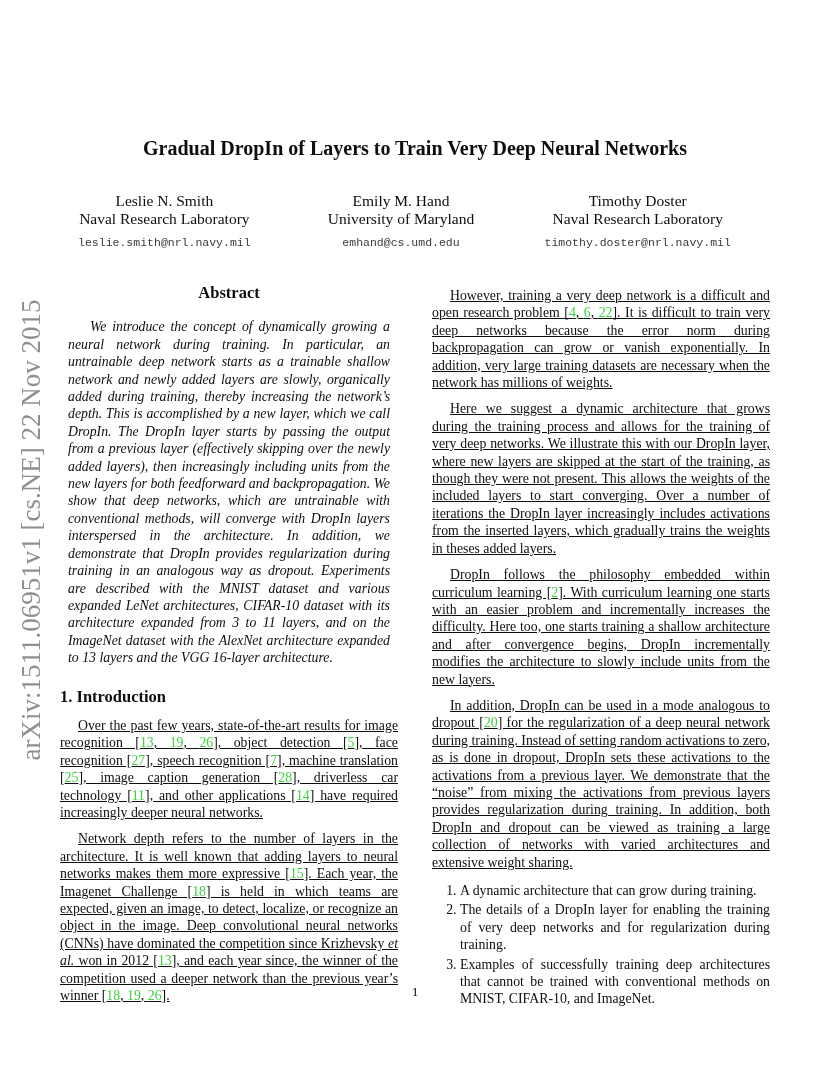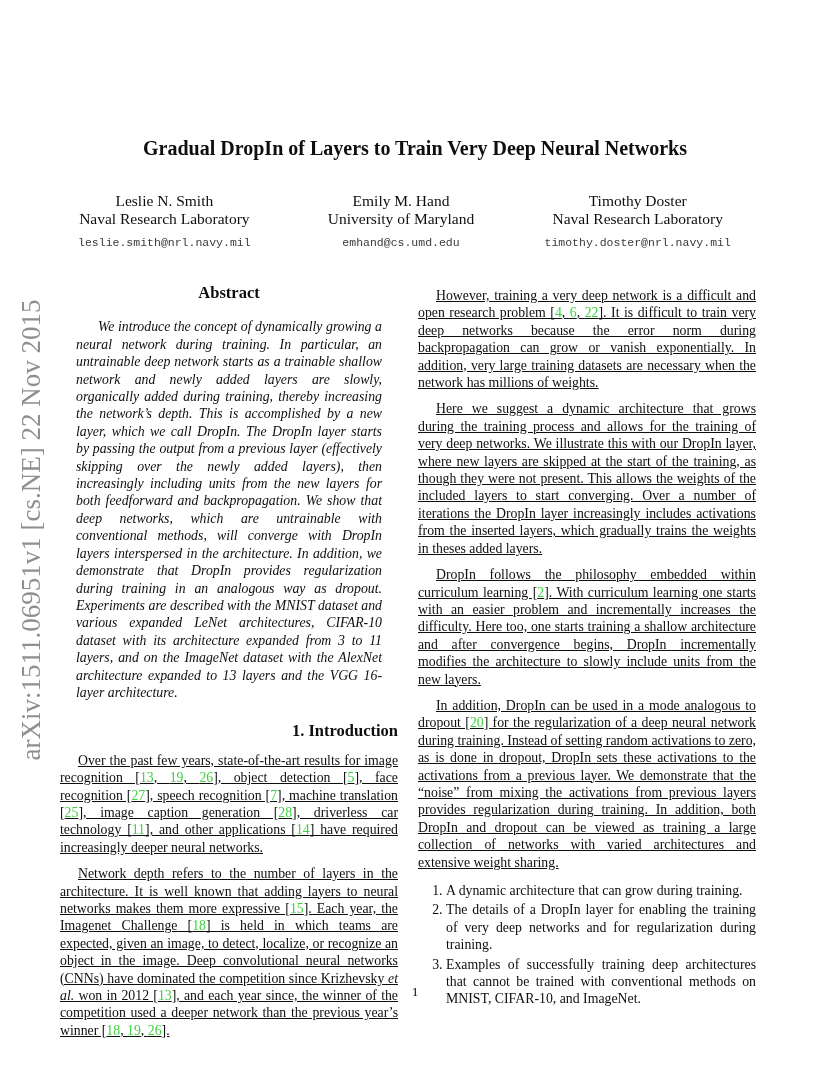--- a/index.html
+++ b/index.html
@@ -42,37 +42,37 @@
   .author{flex:1;text-align:center;}
   .author .name{font-size:15.5px;line-height:18px;}
   .author .affil{font-size:15.5px;line-height:18px;}
   .author .email{
     font-family:"Liberation Mono","DejaVu Sans Mono",monospace;
     font-size:11.5px;color:#3a3a3a;margin-top:8px;
   }
   .columns{
     position:absolute;
     top:284px;left:60px;width:710px;
-    display:flex;gap:20px;
+    display:flex;gap:34px;
   }
   .col{width:338px;font-size:13.8px;line-height:17.4px;text-align:justify;}
   .col-right{padding-top:3px;}
   .abstract-heading{
     margin:0 0 17px 0;
     text-align:center;
     font-size:16.5px;font-weight:700;
   }
   .abstract-text{
-    margin:16px;
+    margin:8px;
     font-style:italic;
     text-indent:22px;
   }
   .section-heading{
     margin:21px 0 12px 0;
-    text-align:right;
+    text-align:left;
     font-size:16.5px;font-weight:700;
   }
   .para{margin:0 0 9px 0;text-indent:18px;text-decoration:underline;}
   .para:last-child{margin-bottom:8px;}
   .cite{color:var(--cite);}
   ol.contrib-list{
     margin:11px 0 0 0;
     padding-left:28px;
   }
   ol.contrib-list li{

